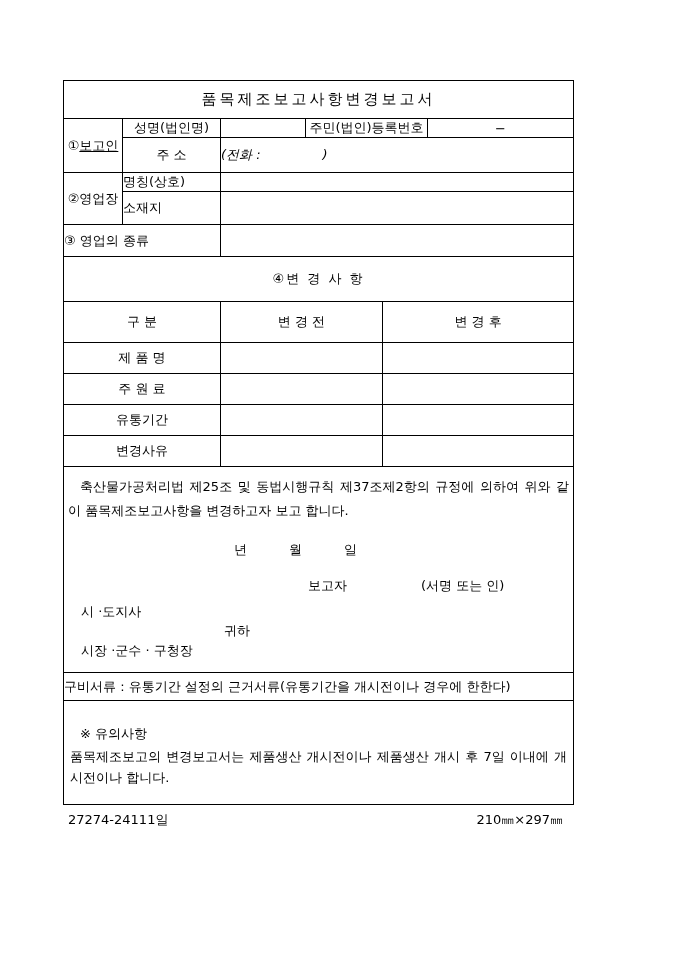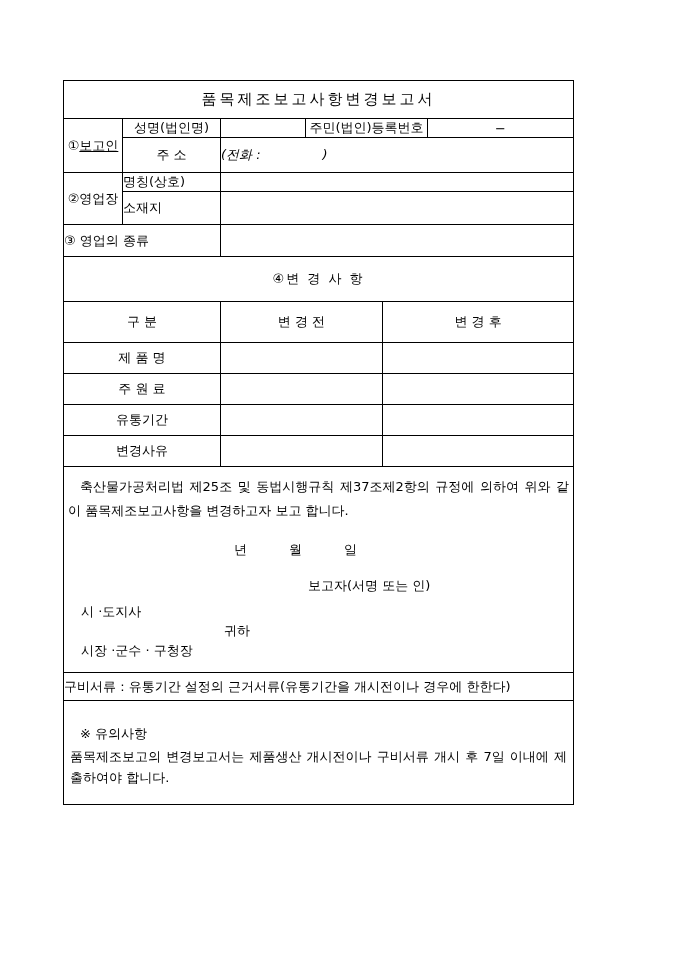--- a/index.html
+++ b/index.html
@@ -16,21 +16,21 @@
   .c{text-align:center;}
   .title-cell{font-size:15px;letter-spacing:3px;text-align:center;}
   .sec4-cell{text-align:center;letter-spacing:2px;}
   .pl8{padding-left:8px;}
   .ul{text-decoration:underline;text-align:center;}
   .pre{white-space:pre;}
   .phone-cell{padding-right:16px;white-space:pre;font-style:italic;}
   td.big{position:relative;vertical-align:top;}
   .statement{position:absolute;top:8px;left:4px;right:4px;text-indent:12px;line-height:24px;text-align:justify;}
   .date-line{position:absolute;top:74px;left:170px;display:flex;gap:42px;}
-  .sign-line{position:absolute;top:110px;left:244px;display:flex;}
+  .sign-line{position:absolute;top:110px;left:244px;display:flex;gap:74px;}
   .addr1{position:absolute;top:136px;left:17px;}
   .addr2{position:absolute;top:155px;left:160px;}
   .addr3{position:absolute;top:175px;left:17px;}
   .docs-cell{padding-left:10px;}
   td.notice{vertical-align:top;}
   .notice-title{padding:8px 0 0 16px;}
   .notice-body{margin:3px 6px 0 6px;line-height:21px;text-align:justify;}
   .footer{width:510px;margin-left:63px;}
   .footer-row{display:flex;justify-content:space-between;padding:0 10px 0 5px;}
   .fr1{margin-top:6px;}
@@ -135,22 +135,26 @@
       </td>
     </tr>
 
     <tr>
       <td colspan="6" class="docs-cell" style="height:27px">구비서류 : 유통기간 설정의 근거서류(유통기간을 개시전이나 경우에 한한다)</td>
     </tr>
 
     <tr>
       <td colspan="6" class="notice" style="height:103px">
         <div class="notice-title">※ 유의사항</div>
-        <div class="notice-body">품목제조보고의 변경보고서는 제품생산 개시전이나 구비서류 개시 후 7일 이내에 제출하여야 합니다.</div>
+        <div class="notice-body">품목제조보고의 변경보고서는 제품생산 개시전이나 제품생산 개시 후 7일 이내에 개시전이나 합니다.</div>
       </td>
     </tr>
   </tbody>
     </table>
 
   <div class="footer">
+    <div class="footer-row fr1">
+      <span class="pre">27274-24111일</span>
+      <span class="pre">210㎜×297㎜</span>
+    </div>
   </div>
 
 </div>
 
 </body></html>

